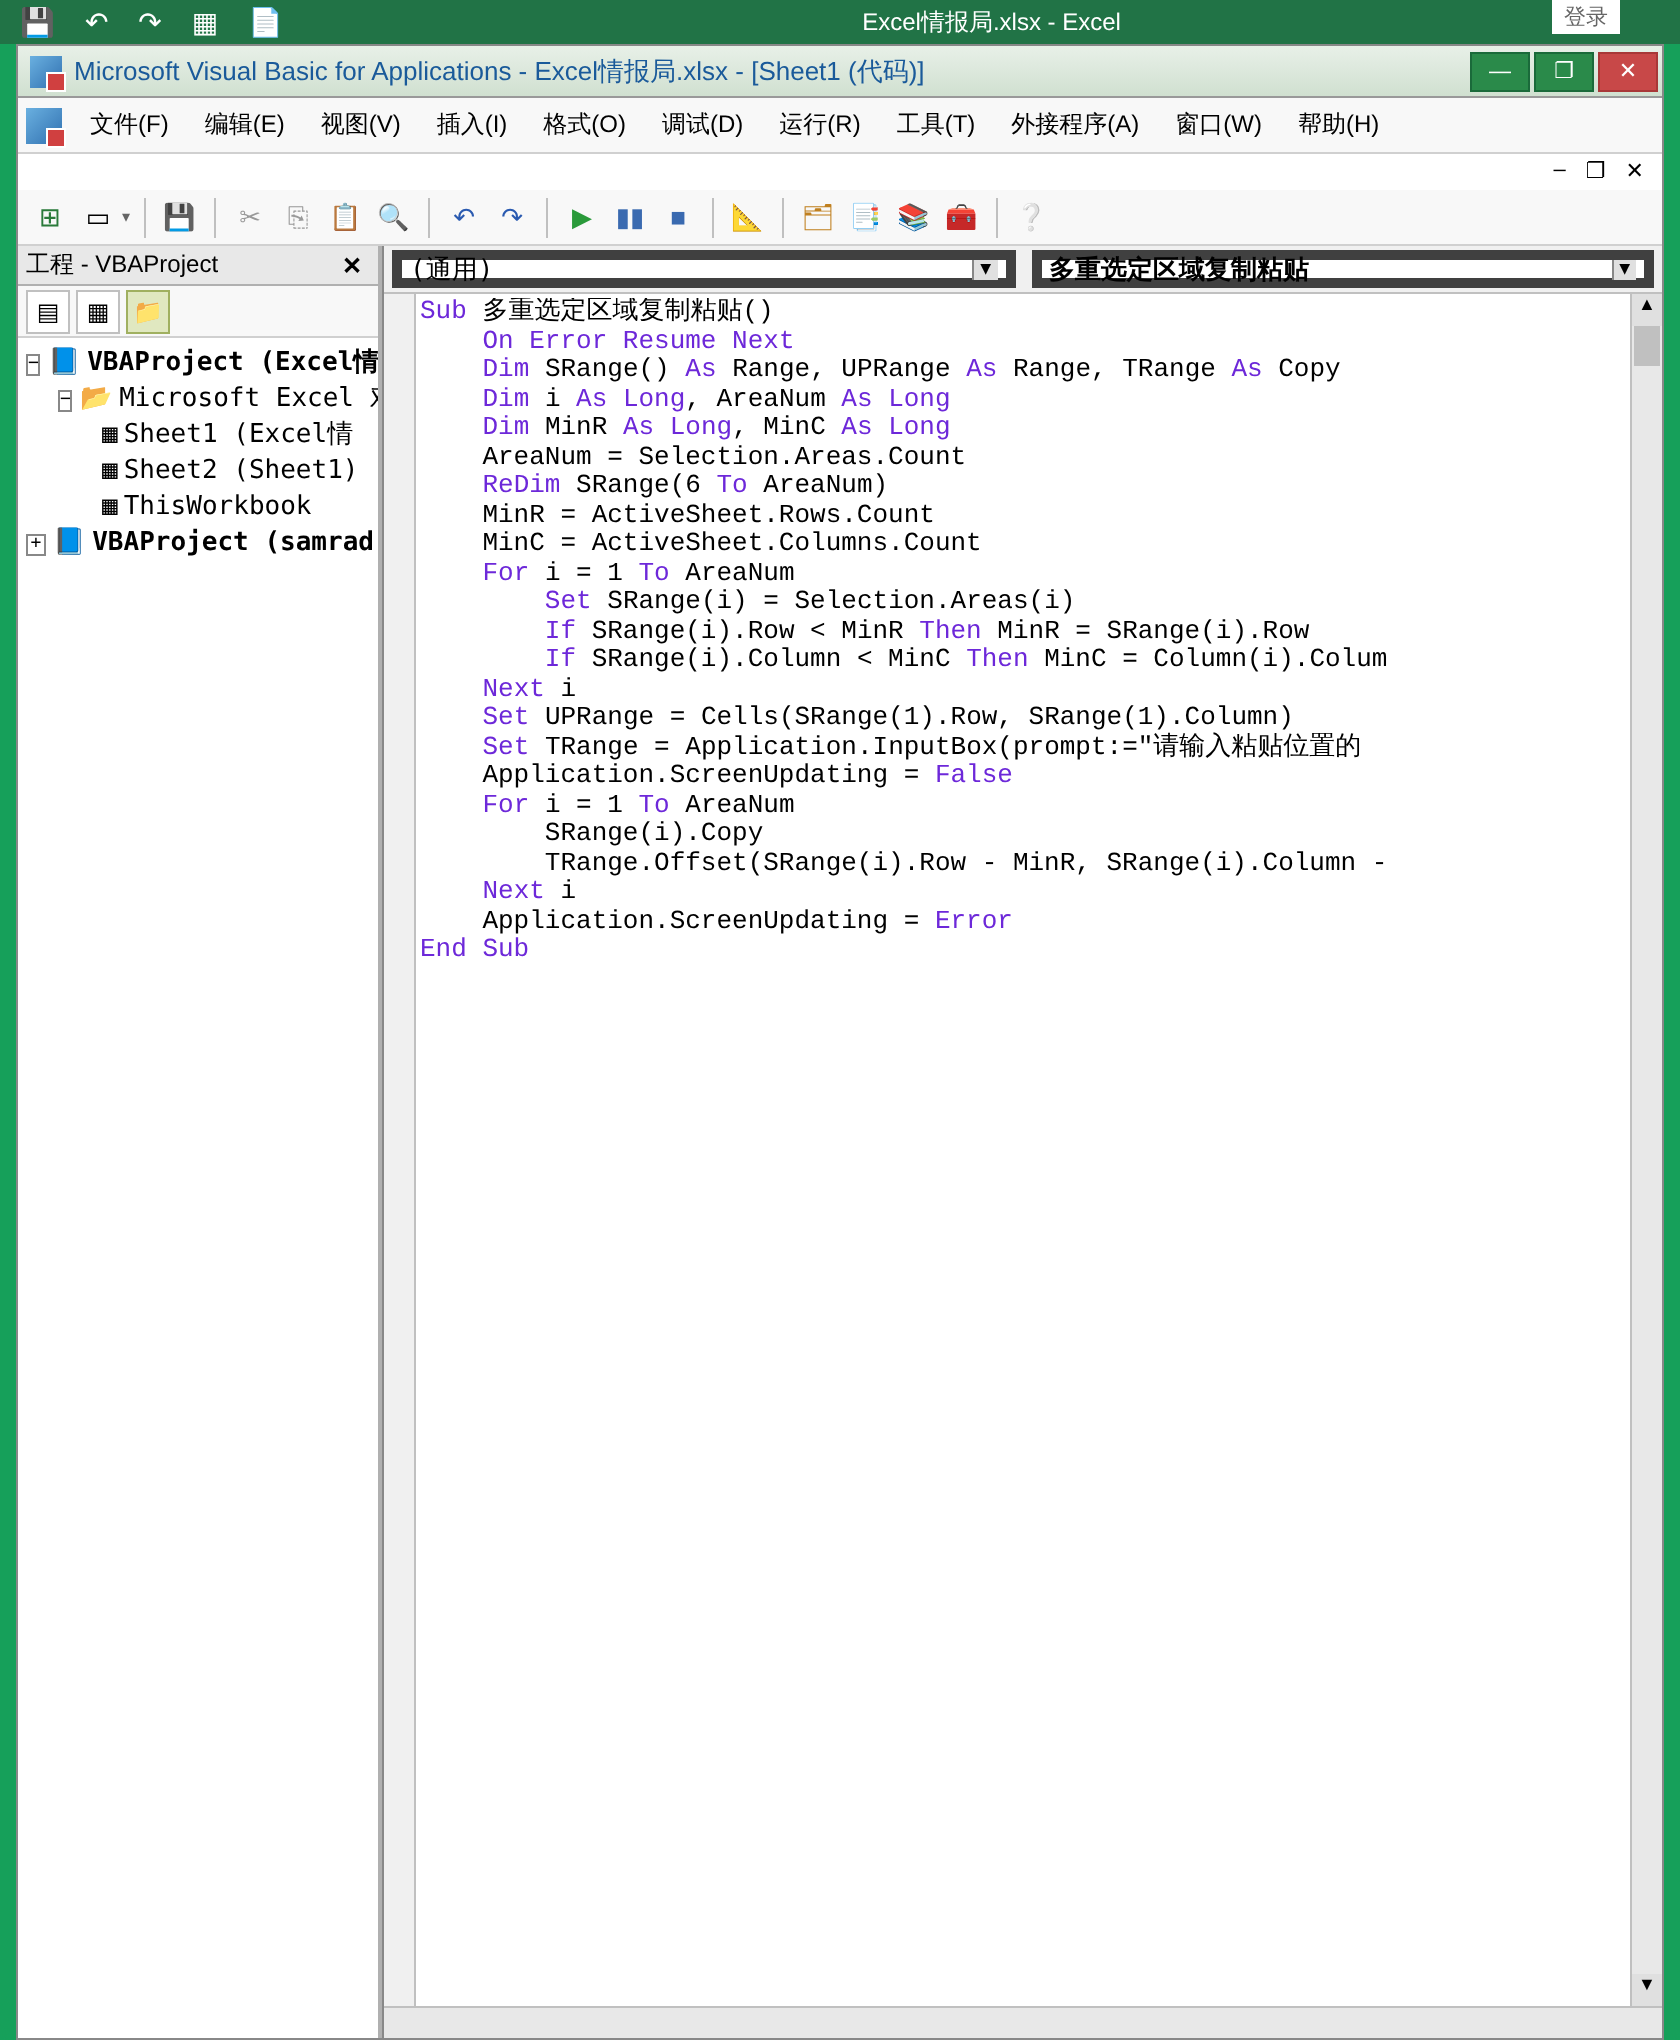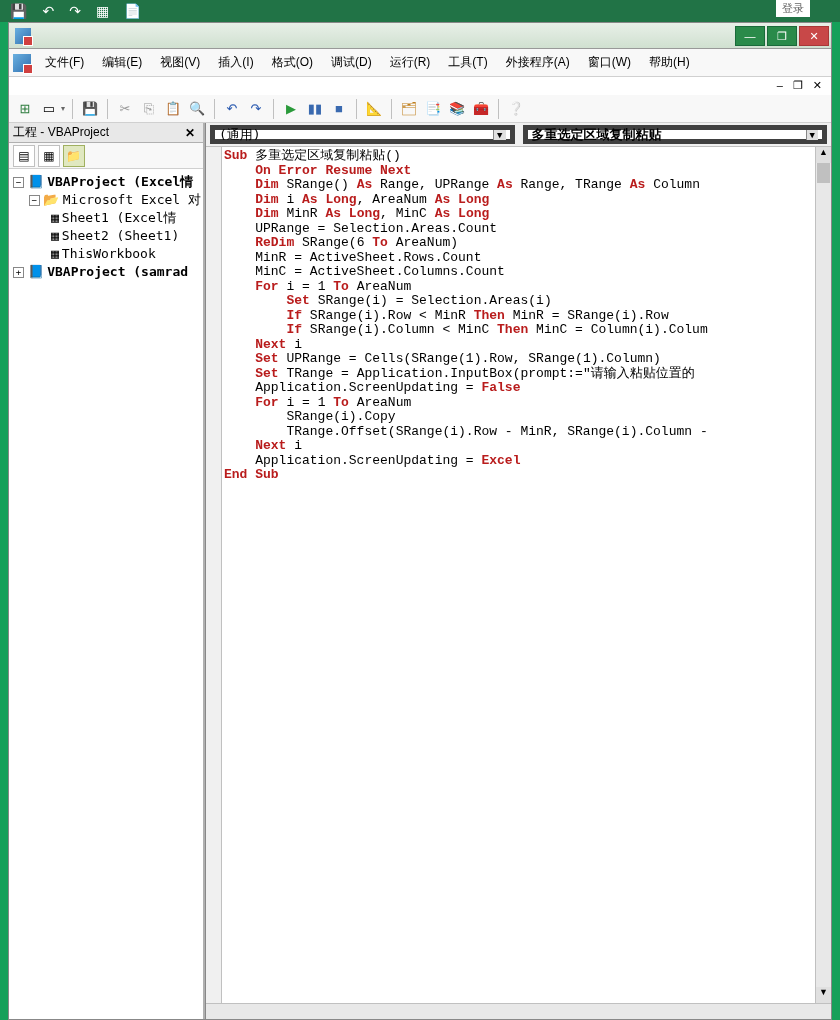--- a/index.html
+++ b/index.html
@@ -26,21 +26,21 @@
 .small-controls { position: absolute; right: 6px; top: 56px; display: flex; gap: 4px; font-size: 11px; }
 .small-controls span { cursor: pointer; padding: 0 3px; }
 
 .toolbar { height: 28px; background: #f8f8f8; border-bottom: 1px solid #d0d0d0; display: flex; align-items: center; padding: 0 6px; gap: 4px; margin-top: 18px; }
 .toolbar .tb-btn { width: 20px; height: 20px; display: inline-flex; align-items: center; justify-content: center; cursor: pointer; font-size: 13px; }
 .toolbar .sep { width: 1px; height: 20px; background: #c0c0c0; margin: 0 3px; }
 .toolbar .dd { font-size: 8px; color: #666; margin-left: -2px; }
 
 .main { flex: 1; display: flex; overflow: hidden; }
 
-.project-panel { width: 196px; background: #fff; border-right: 2px solid #b0b0b0; display: flex; flex-direction: column; }
+.project-panel { width: 182px; background: #fff; border-right: 2px solid #b0b0b0; display: flex; flex-direction: column; }
 .project-title { height: 20px; background: #e8e8e8; border-bottom: 1px solid #b0b0b0; display: flex; align-items: center; padding: 0 4px; font-size: 12px; }
 .project-title .close-x { margin-left: auto; cursor: pointer; font-weight: bold; padding: 0 4px; }
 .project-toolbar { height: 26px; background: #f8f8f8; border-bottom: 1px solid #d0d0d0; display: flex; align-items: center; padding: 2px 4px; gap: 3px; }
 .project-toolbar .ptb { width: 22px; height: 22px; background: #fff; border: 1px solid #c0c0c0; display: inline-flex; align-items: center; justify-content: center; cursor: pointer; font-size: 12px; }
 .project-toolbar .ptb.sel { background: #e0e8c0; border-color: #a0b060; }
 .tree { flex: 1; overflow: auto; padding: 4px 2px; font-family: "SimSun", monospace; font-size: 13px; line-height: 18px; white-space: nowrap; }
 .tree .node { display: flex; align-items: center; cursor: pointer; }
 .tree .exp { width: 11px; height: 11px; border: 1px solid #888; display: inline-flex; align-items: center; justify-content: center; font-size: 9px; line-height: 1; margin-right: 4px; background: #fff; }
 .tree .ticon { margin-right: 3px; font-size: 13px; }
 .tree .bold { font-weight: bold; }
@@ -50,21 +50,21 @@
 
 .code-panel { flex: 1; display: flex; flex-direction: column; border-left: 1px solid #888; }
 .code-dropdowns { height: 24px; display: flex; gap: 8px; padding: 2px 4px; background: #f0f0f0; border-bottom: 1px solid #c0c0c0; }
 .code-dropdowns .dd-box { flex: 1; background: #fff; border: 5px solid #404040; display: flex; align-items: center; padding: 0 4px; font-family: "SimSun", monospace; font-size: 13px; }
 .code-dropdowns .dd-box .arrow { margin-left: auto; background: #e0e0e0; border-left: 1px solid #888; padding: 0 3px; font-size: 9px; cursor: pointer; }
 .code-dropdowns .dd-box.bold { font-weight: bold; }
 
 .code-area { flex: 1; position: relative; background: #fff; overflow: hidden; }
 .code-margin { position: absolute; left: 0; top: 0; bottom: 0; width: 16px; background: #f0f0f0; border-right: 1px solid #c0c0c0; }
 .code-text { position: absolute; left: 18px; top: 2px; right: 16px; bottom: 16px; font-family: "NSimSun","SimSun","Courier New", monospace; font-size: 13px; line-height: 14.5px; white-space: pre; overflow: hidden; }
-.kw { color: #b91c1c; font-weight: bold; }
+.kw { color: #6d28d9; }
 .scroll-v { position: absolute; right: 0; top: 0; bottom: 16px; width: 16px; background: #e8e8e8; border-left: 1px solid #c0c0c0; }
 .scroll-v .thumb { position: absolute; top: 16px; left: 1px; right: 1px; height: 20px; background: #c0c0c0; }
 .scroll-v .arr { position: absolute; left: 0; right: 0; height: 16px; text-align: center; font-size: 9px; background: #e0e0e0; }
 .scroll-v .arr.up { top: 0; }
 .scroll-v .arr.dn { bottom: 0; }
 .scroll-h { position: absolute; left: 0; right: 0; bottom: 0; height: 16px; background: #e8e8e8; border-top: 1px solid #c0c0c0; }
 
 .vb-icon { display: inline-block; background: linear-gradient(135deg,#6ab0e0,#3070b0); width: 16px; height: 16px; position: relative; }
 .vb-icon::after { content: ""; position: absolute; right: -2px; bottom: -2px; width: 8px; height: 8px; background: #d04040; border: 1px solid #fff; }
 </style>
@@ -72,27 +72,29 @@
 <body>
 
 <div class="excel-bg">
   <div class="qat">
     <span>💾</span>
     <span>↶</span>
     <span>↷</span>
     <span>▦</span>
     <span>📄</span>
   </div>
+  <div class="mid">Excel情报局.xlsx - Excel</div>
   <div class="login">登录</div>
 </div>
 
 <div class="vba-window">
 
   <div class="titlebar">
     <span class="icon vb-icon"></span>
+    <span>Microsoft Visual Basic for Applications - Excel情报局.xlsx - [Sheet1 (代码)]</span>
     <div class="controls">
       <div class="btn">—</div>
       <div class="btn">❐</div>
       <div class="btn close">✕</div>
     </div>
   </div>
 
   <div class="menubar">
     <span class="app-icon vb-icon"></span>
     <span class="menu-item">文件(F)</span>
@@ -193,40 +195,40 @@
           </div>
         <div class="dd-box bold">
             <span>多重选定区域复制粘贴</span>
             <span class="arrow">▼</span>
           </div>
       </div>
       <div class="code-area">
         <div class="code-margin"></div>
         <div class="code-text"><span class="kw">Sub </span><span>多重选定区域复制粘贴()</span>
 <span>    </span><span class="kw">On Error Resume Next</span>
-<span>    </span><span class="kw">Dim </span><span>SRange() </span><span class="kw">As </span><span>Range, UPRange </span><span class="kw">As </span><span>Range, TRange </span><span class="kw">As </span><span>Column</span>
+<span>    </span><span class="kw">Dim </span><span>SRange() </span><span class="kw">As </span><span>Range, UPRange </span><span class="kw">As </span><span>Range, TRange </span><span class="kw">As </span><span>Copy</span>
 <span>    </span><span class="kw">Dim </span><span>i </span><span class="kw">As Long</span><span>, AreaNum </span><span class="kw">As Long</span>
 <span>    </span><span class="kw">Dim </span><span>MinR </span><span class="kw">As Long</span><span>, MinC </span><span class="kw">As Long</span>
-<span>    UPRange = Selection.Areas.Count</span>
+<span>    AreaNum = Selection.Areas.Count</span>
 <span>    </span><span class="kw">ReDim </span><span>SRange(6 </span><span class="kw">To </span><span>AreaNum)</span>
 <span>    MinR = ActiveSheet.Rows.Count</span>
 <span>    MinC = ActiveSheet.Columns.Count</span>
 <span>    </span><span class="kw">For </span><span>i = 1 </span><span class="kw">To </span><span>AreaNum</span>
 <span>        </span><span class="kw">Set </span><span>SRange(i) = Selection.Areas(i)</span>
 <span>        </span><span class="kw">If </span><span>SRange(i).Row &lt; MinR </span><span class="kw">Then </span><span>MinR = SRange(i).Row</span>
 <span>        </span><span class="kw">If </span><span>SRange(i).Column &lt; MinC </span><span class="kw">Then </span><span>MinC = Column(i).Colum</span>
 <span>    </span><span class="kw">Next </span><span>i</span>
 <span>    </span><span class="kw">Set </span><span>UPRange = Cells(SRange(1).Row, SRange(1).Column)</span>
 <span>    </span><span class="kw">Set </span><span>TRange = Application.InputBox(prompt:="请输入粘贴位置的</span>
 <span>    Application.ScreenUpdating = </span><span class="kw">False</span>
 <span>    </span><span class="kw">For </span><span>i = 1 </span><span class="kw">To </span><span>AreaNum</span>
 <span>        SRange(i).Copy</span>
 <span>        TRange.Offset(SRange(i).Row - MinR, SRange(i).Column -</span>
 <span>    </span><span class="kw">Next </span><span>i</span>
-<span>    Application.ScreenUpdating = </span><span class="kw">Excel</span>
+<span>    Application.ScreenUpdating = </span><span class="kw">Error</span>
 <span class="kw">End Sub</span></div>
         <div class="scroll-v">
           <div class="arr up">▲</div>
           <div class="thumb"></div>
           <div class="arr dn">▼</div>
         </div>
         <div class="scroll-h"></div>
       </div>
     </div>
   </div>

